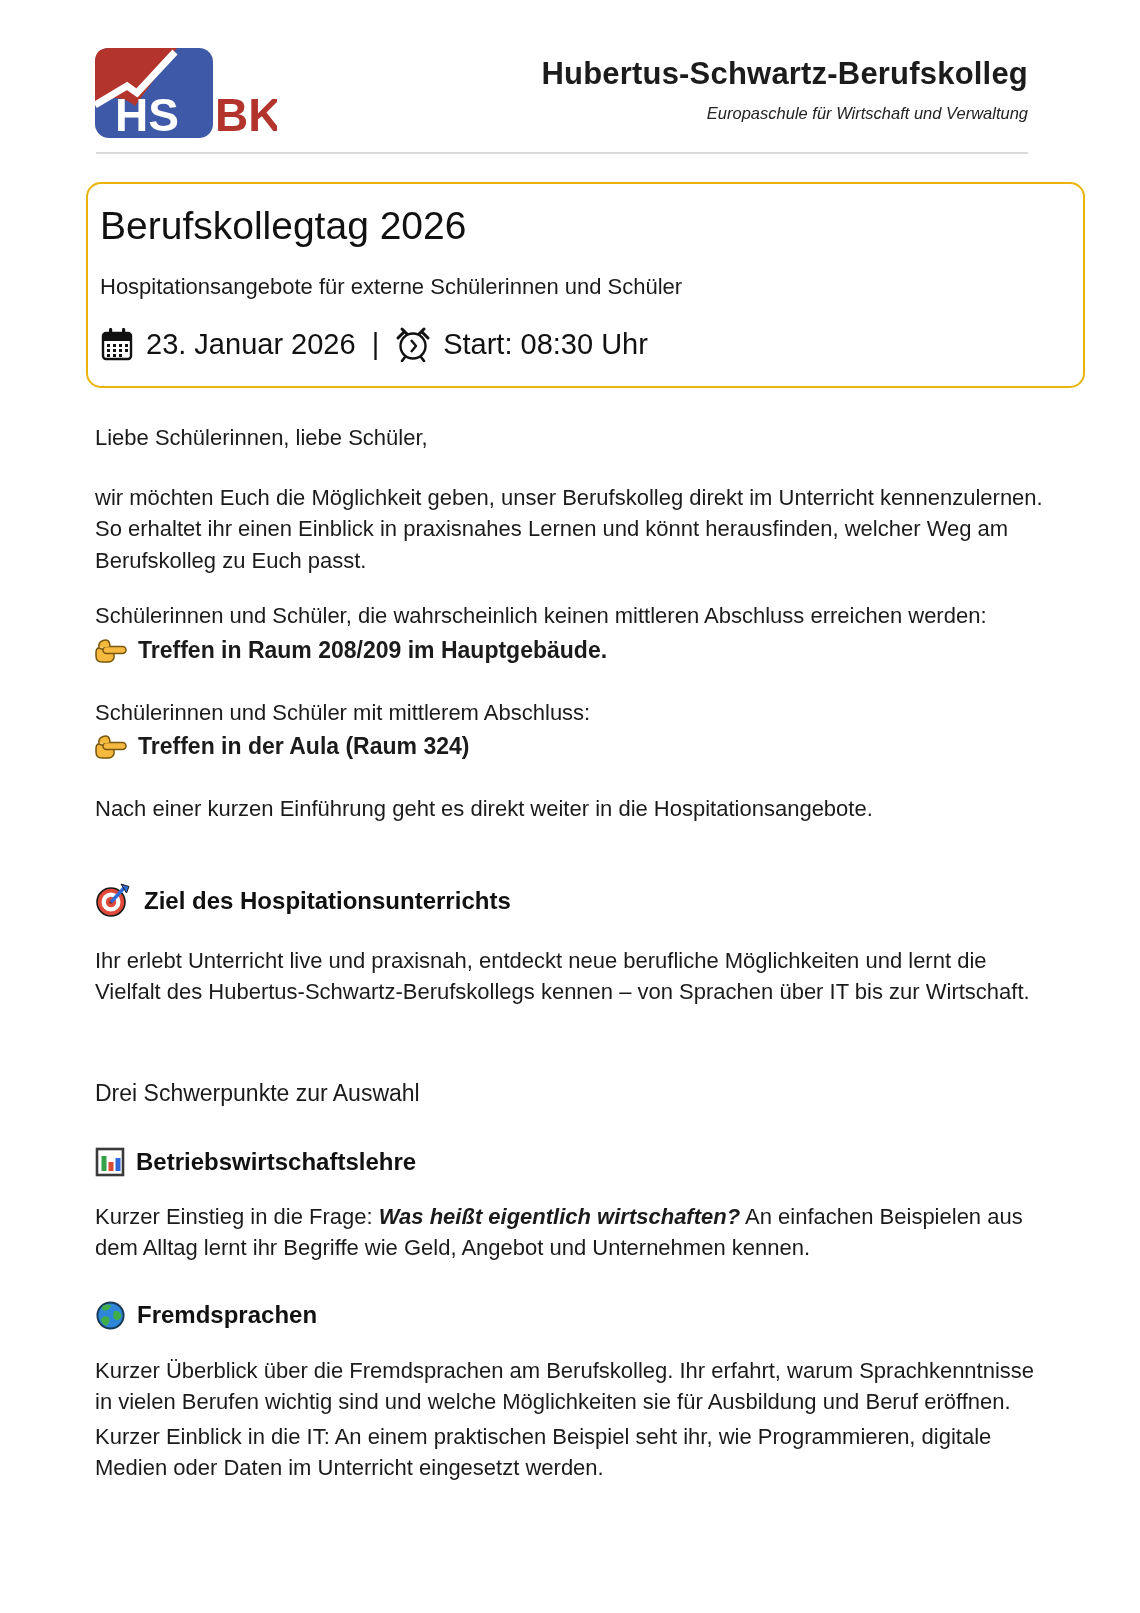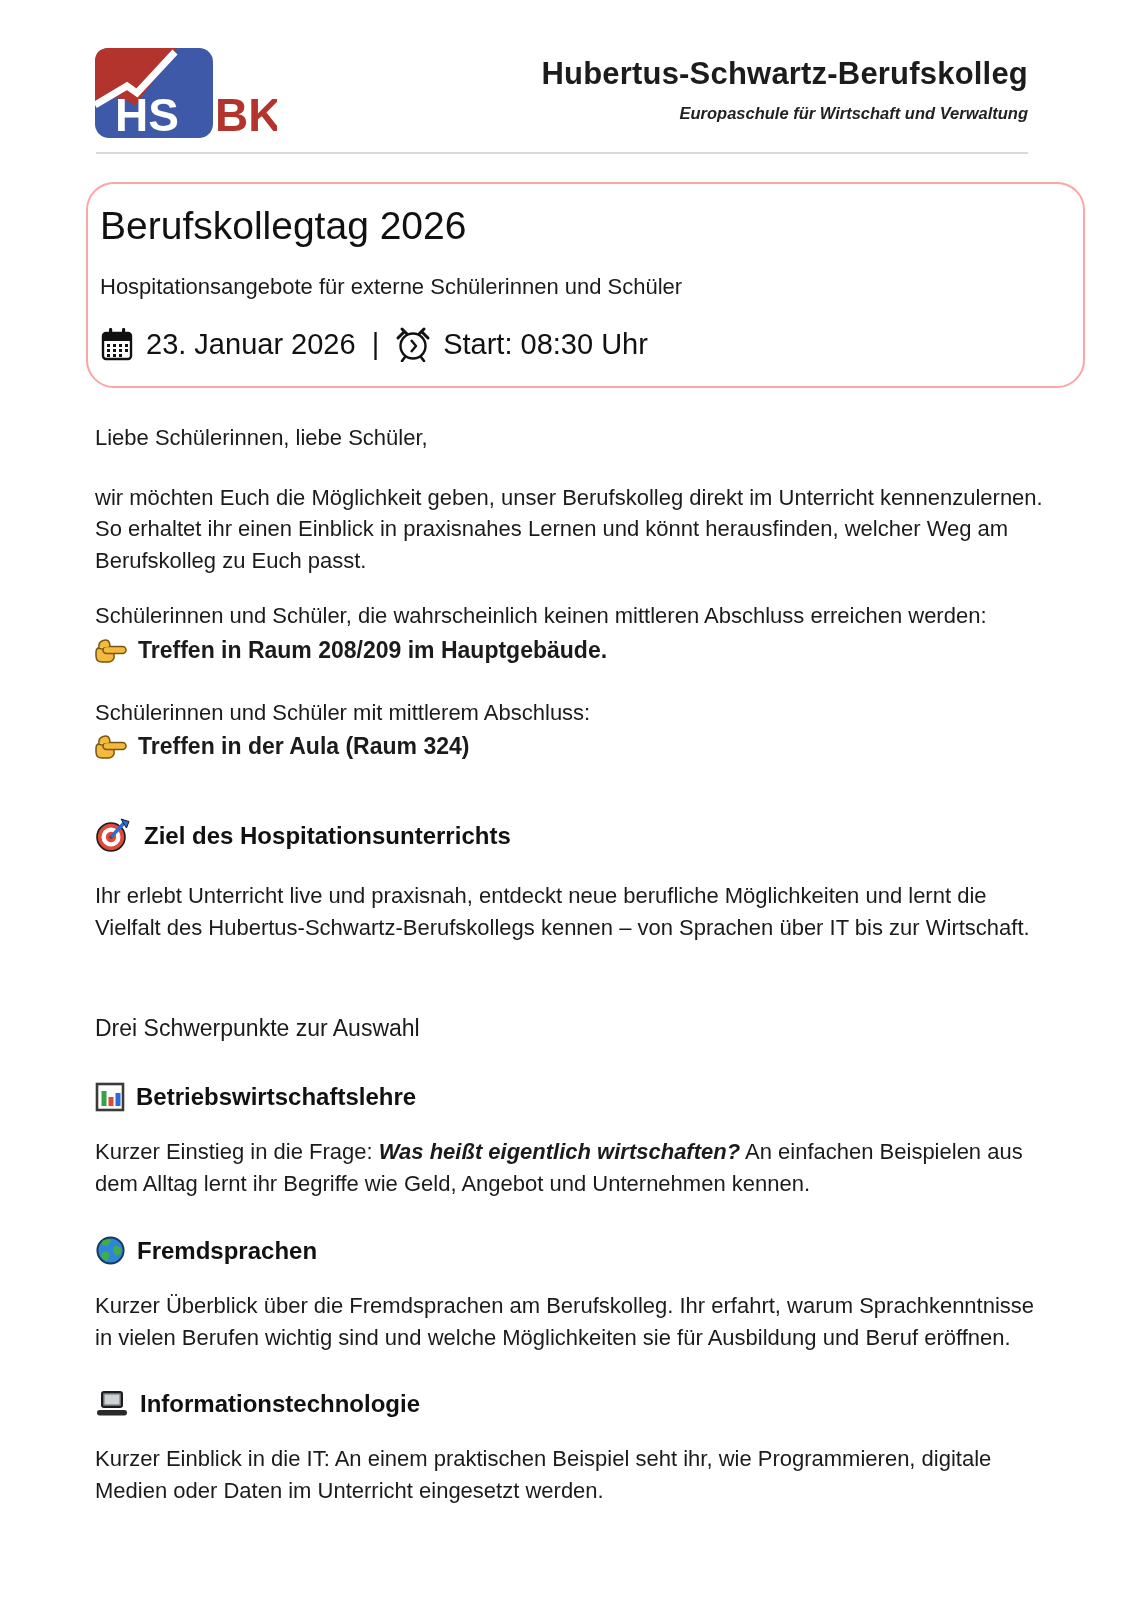--- a/index.html
+++ b/index.html
@@ -13,27 +13,27 @@
     box-sizing:border-box;
     padding-top:48px;
   }
   .content{margin-left:86px;width:999px;}
 
   
   .header{display:flex;align-items:flex-start;}
   .logo{margin-left:9px;flex:0 0 auto;}
   .header-text{flex:1;text-align:right;padding-top:8px;margin-right:57px;}
   .header-title{font-size:31px;font-weight:700;color:#1c1c1c;letter-spacing:.2px;}
-  .header-subtitle{font-size:16.5px;font-weight:700;font-style:italic;color:#222;margin-top:12px;}
+  .header-subtitle{font-size:16.5px;font-weight:400;font-style:italic;color:#222;margin-top:12px;}
   .header-rule{border:none;border-top:2px solid #dadada;margin:12px 57px 0 10px;}
 
   
   .hero-box{
     margin-top:28px;
-    border:2px solid #fca5a5;border-radius:28px;
+    border:2px solid #eab308;border-radius:15px;
     padding:10px 20px 24px 12px;
     box-sizing:border-box;
   }
   .hero-title{font-size:39px;font-weight:400;margin:10px 0 0;color:#111;}
   .hero-subtitle{font-size:22px;margin:26px 0 0;}
   .date-row{margin-top:26px;display:flex;align-items:center;gap:12px;font-size:29px;color:#111;}
   .date-sep{margin:0 4px;}
 
   
   .flow{margin-left:9px;width:948px;}
@@ -140,20 +140,21 @@
       <p class="group-intro group2 body-text">Schülerinnen und Schüler mit mittlerem Abschluss:</p>
       <div class="point-line">
         <svg width="32" height="27" viewBox="0 0 32 27">
           <path d="M3 11 Q1 12 1 15 L1 19 Q1 25 7 25 L13 25 Q17 25 18.5 22 L19 21 L19 15 Z" fill="#F5B93E" stroke="#77560f" stroke-width="1.5"></path>
           <rect x="8" y="9.5" width="23" height="7" rx="3.5" fill="#F5B93E" stroke="#77560f" stroke-width="1.5"></rect>
           <path d="M4 11 Q3 5 8 3.5 Q13 2 14.5 6 L15 9.5" fill="#F5B93E" stroke="#77560f" stroke-width="1.5"></path>
         </svg>
         <span>Treffen in der Aula (Raum 324)</span>
       </div>
 
+      <p class="note body-text">Nach einer kurzen Einführung geht es direkt weiter in die Hospitationsangebote.</p>
     </section>
 
     <section class="flow">
       <h2 class="goal-heading">
         <svg width="36" height="36" viewBox="0 0 36 36">
           <circle cx="16" cy="19" r="14" fill="#E04A3A" stroke="#1a1a1a" stroke-width="1.6"></circle>
           <circle cx="16" cy="19" r="9.5" fill="#ffffff"></circle>
           <circle cx="16" cy="19" r="5.2" fill="#E04A3A"></circle>
           <circle cx="16" cy="19" r="1.8" fill="#7a1f15"></circle>
           <path d="M29 5 L17 18" stroke="#2E6BD6" stroke-width="3.4" stroke-linecap="round"></path>
@@ -182,25 +183,17 @@
         <svg width="31" height="31" viewBox="0 0 32 32">
           <circle cx="16" cy="16" r="13.5" fill="#2E86D9" stroke="#173a57" stroke-width="2"></circle>
           <path d="M8 6 Q13 3.5 17 6 Q15 10 11 11 Q7 11 7 8.5 Z" fill="#3FAE49"></path>
           <path d="M20 11 Q26 11 27.5 16 Q26 21 21.5 21 Q18 18 19 14 Z" fill="#3FAE49"></path>
           <path d="M9 17 Q14 16 15 20 Q15 25 11 26.5 Q6.5 24 6 19.5 Z" fill="#3FAE49"></path>
         </svg>
         <span>Fremdsprachen</span>
       </h3>
       <p class="focus-body body-text">Kurzer Überblick über die Fremdsprachen am Berufskolleg. Ihr erfahrt, warum Sprachkenntnisse in vielen Berufen wichtig sind und welche Möglichkeiten sie für Ausbildung und Beruf eröffnen.</p>
 
-      <h3 class="focus-title later">
-        <svg width="34" height="30" viewBox="0 0 34 30">
-          <rect x="7" y="3" width="20" height="15" rx="2" fill="#6d6d6d" stroke="#1c1c1c" stroke-width="2"></rect>
-          <rect x="9.5" y="5.5" width="15" height="10" fill="#ced3d5"></rect>
-          <rect x="2" y="21" width="30" height="5.5" rx="2.7" fill="#2a2a2a"></rect>
-        </svg>
-        <span>Informationstechnologie</span>
-      </h3>
       <p class="focus-body body-text">Kurzer Einblick in die IT: An einem praktischen Beispiel seht ihr, wie Programmieren, digitale Medien oder Daten im Unterricht eingesetzt werden.</p>
     </section>
 
   </div>
 </div>
 
 </body></html>

